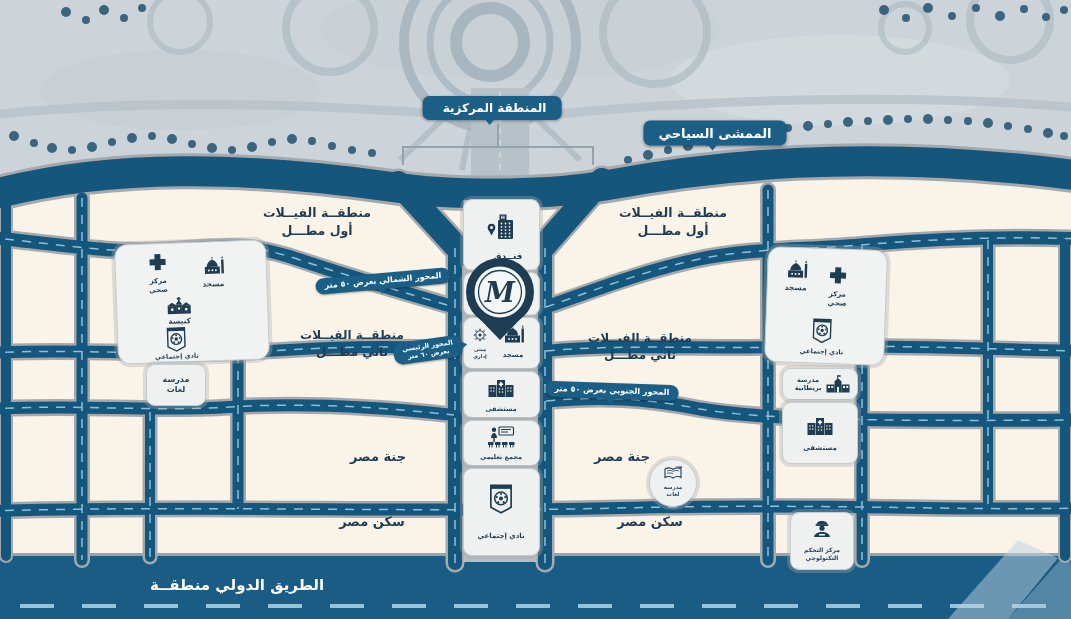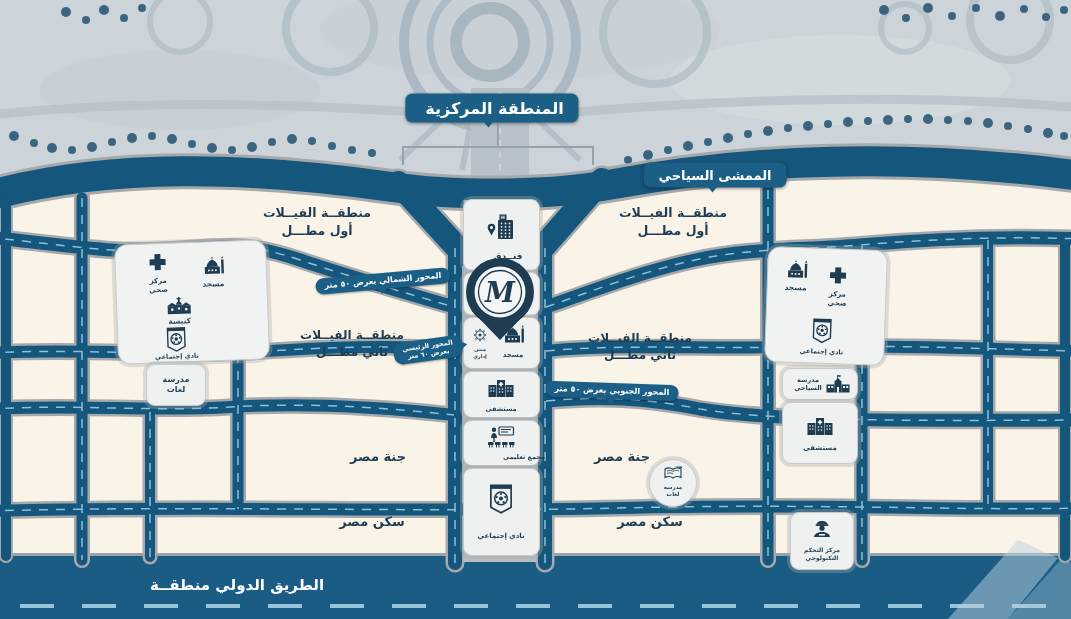--- a/index.html
+++ b/index.html
@@ -340,21 +340,21 @@
           <rect class="ic" x="16.5" y="9.5" width="8" height="8"></rect>
           <rect fill="#eff1f1" x="3" y="11" width="2" height="2"></rect>
           <rect fill="#eff1f1" x="6.2" y="11" width="2" height="2"></rect>
           <rect fill="#eff1f1" x="18" y="11" width="2" height="2"></rect>
           <rect fill="#eff1f1" x="21.2" y="11" width="2" height="2"></rect>
           <rect fill="#eff1f1" x="12" y="12" width="2" height="5.5"></rect>
         </svg>
     </span>
     <div class="cap" style="left:25px;top:15px;font-size:6.5px;">
       <span>مدرسة</span>
-      <span>السياحي</span>
+      <span>بريطانية</span>
     </div>
   </div>
   <div class="card" style="left:782px;top:402px;width:74px;height:60px;">
     <span class="icon" style="left:37px;top:24px;">
       <svg width="28" height="20" viewBox="0 0 28 20">
           <rect class="ic" x="10" y="1" width="8" height="17"></rect>
           <rect class="ic" x="1.5" y="6" width="8" height="12"></rect>
           <rect class="ic" x="18.5" y="6" width="8" height="12"></rect>
           <path fill="#fff" d="M13.2 3h1.6v1.4h1.4V6h-1.4v1.4h-1.6V6h-1.4V4.4h1.4z"></path>
           <g fill="#eff1f1">
@@ -533,21 +533,21 @@
             <rect x="4.5" y="19" width="1" height="2.5"></rect>
             <rect x="9" y="19" width="1" height="2.5"></rect>
             <rect x="11.5" y="19" width="1" height="2.5"></rect>
             <rect x="16" y="19" width="1" height="2.5"></rect>
             <rect x="18.5" y="19" width="1" height="2.5"></rect>
             <rect x="23" y="19" width="1" height="2.5"></rect>
             <rect x="25.5" y="19" width="1" height="2.5"></rect>
           </g>
         </svg>
     </span>
-    <div class="cap" style="left:37px;top:36px;font-size:6.5px;margin-left:23px;">
+    <div class="cap" style="left:37px;top:36px;font-size:6.5px;">
       <span>مجمع تعليمي</span>
     </div>
   </div>
 
   <div class="card" style="left:463px;top:468px;width:75px;height:86px;">
     <span class="icon" style="left:37px;top:30px;">
       <svg width="24" height="31" viewBox="0 0 20 26">
           <path fill="none" stroke="#1e3c52" stroke-width="1.4" d="M1.5 1.5h17v18.5l-8.5 4.5-8.5-4.5z"></path>
           <rect class="ic" x="1.5" y="1.5" width="17" height="3"></rect>
           <circle fill="none" stroke="#1e3c52" stroke-width="1.3" cx="10" cy="12.5" r="5.3"></circle>
@@ -594,22 +594,22 @@
   <div class="lbl" style="left:622px;top:457px;font-size:13px;">
     <span>جنة مصر</span>
   </div>
   <div class="lbl" style="left:372px;top:522px;font-size:13px;">
     <span>سكن مصر</span>
   </div>
   <div class="lbl" style="left:650px;top:522px;font-size:13px;">
     <span>سكن مصر</span>
   </div>
 
-  <div class="badge" style="left:492px;top:108px;font-size:16px;padding-left:20px;">المنطقة المركزية</div>
-  <div class="badge" style="left:715px;top:133px;font-size:13px;margin-top:42px;">الممشى السياحي</div>
+  <div class="badge" style="left:492px;top:108px;font-size:12px;padding-left:20px;">المنطقة المركزية</div>
+  <div class="badge" style="left:715px;top:133px;font-size:13px;">الممشى السياحي</div>
 
   <div class="pill" style="left:383px;top:281px;font-size:8px;--r:-5deg;">المحور الشمالي بعرض ٥٠ متر</div>
   <div class="pill tail-r" style="left:428px;top:350px;font-size:6.5px;--r:-8deg;">
     <span style="display:block;">المحور الرئيسي</span>
     <span style="display:block;">بعرض ٦٠ متر</span>
   </div>
   <div class="pill" style="left:612px;top:391px;font-size:8px;--r:2deg;">المحور الجنوبي بعرض ٥٠ متر</div>
 
   <div class="lbl white" style="left:237px;top:585px;font-size:15px;">الطريق الدولي منطقــة</div>
 

